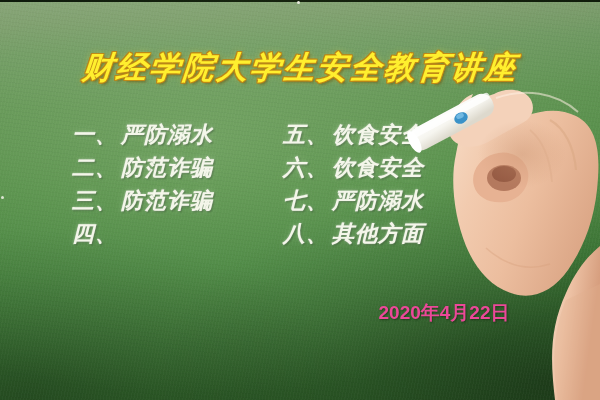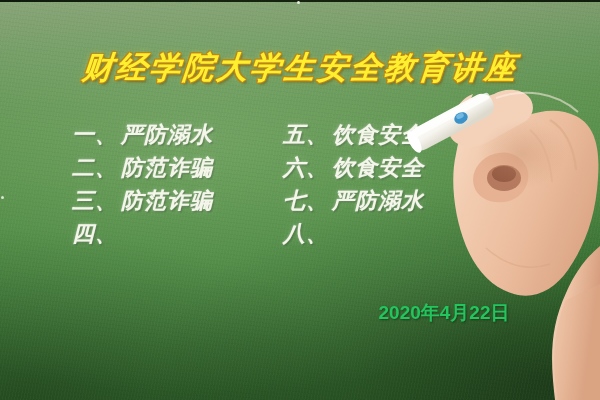--- a/index.html
+++ b/index.html
@@ -58,21 +58,21 @@
     text-shadow:0 0 2px rgba(255,255,255,.62),
                 1px 1px 2px rgba(20,45,15,.55),
                 0 0 9px rgba(235,255,220,.22);
   }
   .row .num{display:inline-block;margin-right:3px;}
   
   #date{
     position:absolute;left:374px;top:300px;width:140px;height:26px;
     display:flex;align-items:center;justify-content:center;
     font-family:"Liberation Sans",sans-serif;
-    font-size:19px;font-weight:bold;color:#22c55e;
+    font-size:19px;font-weight:bold;color:#ec4899;
     letter-spacing:0px;white-space:nowrap;
     text-shadow:1px 1px 2px rgba(20,45,15,.65);
   }
   
   #handwrap{position:absolute;left:400px;top:58px;width:200px;height:342px;}
   #handwrap svg{display:block;}
 </style>
 </head>
 <body>
 
@@ -113,20 +113,21 @@
       <div class="row">
         <span class="num">六、</span>
         <span>饮食安全</span>
       </div>
       <div class="row">
         <span class="num">七、</span>
         <span>严防溺水</span>
       </div>
       <div class="row">
         <span class="num">八、</span>
+        <span>其他方面</span>
       </div>
     </div>
 
   </div>
 
   <div id="date">2020年4月22日</div>
 
   <div id="handwrap">
     <svg width="200" height="342" viewBox="0 0 200 342">
       <defs>

